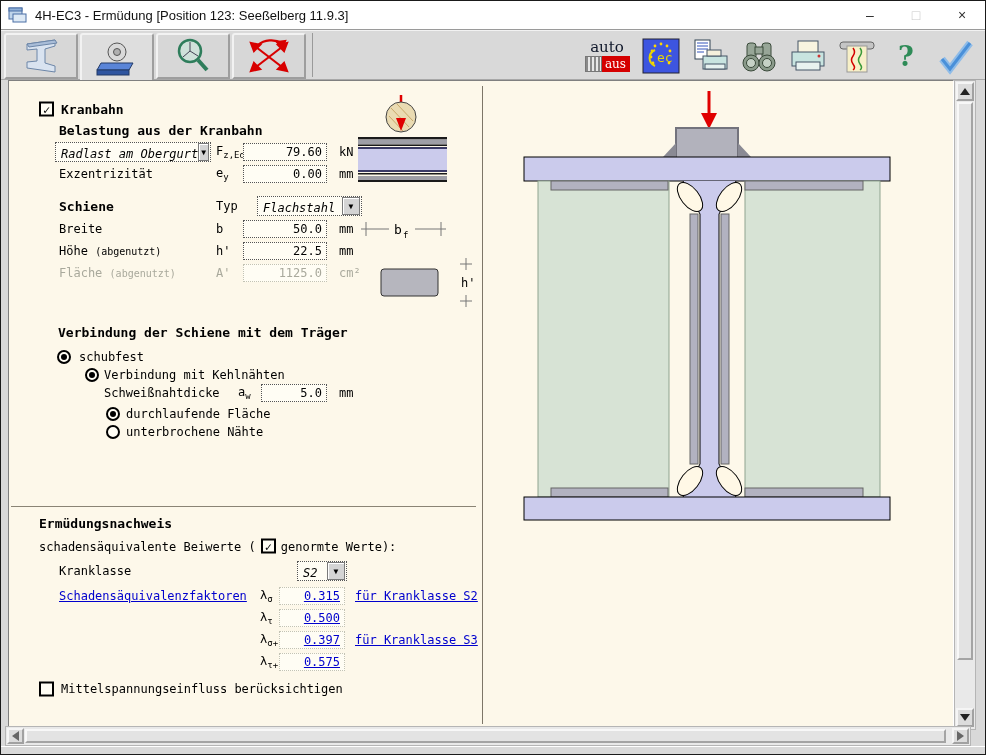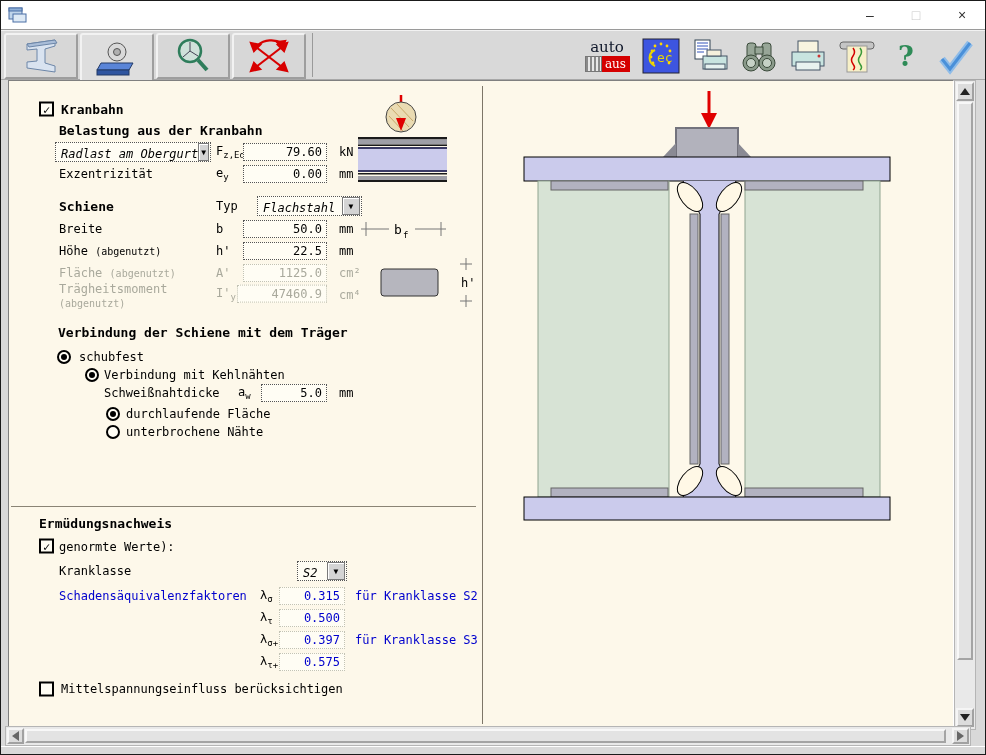--- a/index.html
+++ b/index.html
@@ -70,21 +70,21 @@
     box-sizing:border-box;
   }
   .divider-v { position:absolute; left:473px; top:5px; bottom:5px; width:1px; background:#7d7668; }
   .form-pane { position:absolute; left:0; top:0; width:473px; height:100%; }
   .diagram-pane { position:absolute; left:474px; top:0; right:0; height:100%; }
   
   .row { position:absolute; left:0; width:473px; height:22px; }
   .row > * { position:absolute; top:50%; transform:translateY(-50%); white-space:nowrap; }
   .b { font-weight:bold; font-size:13px; }
   .gray { color:#A9A99C; }
-  .blue { color:#0000CD; }
+  .blue { color:#0000CD;text-decoration:underline; }
   .small { font-size:10px; }
   .sub { font-size:9px; vertical-align:-3px; }
   .field {
     box-sizing:border-box; width:84px; height:18px; line-height:16px;
     border:1px dotted #555; background:#FFFDF4;
     text-align:right; padding:0 4px; font-size:12px;
   }
   .field.dis { border-color:#C3C3B4; color:#A9A99C; }
   .dd {
     box-sizing:border-box; height:20px; border:1px dotted #555;
@@ -154,20 +154,21 @@
 <body>
 
 <div class="window">
 
   <div class="titlebar">
     <svg width="20" height="18" viewBox="0 0 20 18">
       <rect x="1" y="2" width="13" height="11" fill="#BFD4EA" stroke="#4A6FA5"></rect>
       <rect x="1" y="2" width="13" height="3" fill="#8FB0D8" stroke="#4A6FA5"></rect>
       <rect x="5" y="8" width="13" height="8" fill="#DDE9F5" stroke="#4A6FA5"></rect>
     </svg>
+    <span class="title-text">4H-EC3 - Ermüdung [Position 123: Seeßelberg 11.9.3]</span>
     <div class="win-controls">
       <div class="win-btn">–</div>
       <div class="win-btn max">□</div>
       <div class="win-btn">×</div>
     </div>
   </div>
 
   <div class="toolbar">
     <div class="tabs">
       <div class="tab">
@@ -340,29 +341,20 @@
         <span style="left:330px">mm</span>
       </div>
 
       <div class="row" style="top:181px">
         <span class="gray" style="left:50px"><span>Fläche</span> <span class="small">(abgenutzt)</span></span>
         <span class="gray" style="left:207px">A'</span>
         <div class="field dis" style="left:234px">1125.0</div>
         <span class="gray" style="left:330px">cm²</span>
       </div>
 
-      <div class="row" style="top:202px; height:32px">
-        <span class="gray" style="left:50px; transform:translateY(-60%)">
-          <span>Trägheitsmoment</span><br>
-          <span class="small">(abgenutzt)</span>
-        </span>
-        <span class="gray" style="left:207px; transform:translateY(-80%)"><span>I'</span><span class="sub">y</span></span>
-        <div class="field dis" style="left:228px; width:90px; transform:translateY(-80%)">47460.9</div>
-        <span class="gray" style="left:330px; transform:translateY(-80%)">cm⁴</span>
-      </div>
 
       <div class="row" style="top:240px">
         <span class="b" style="left:49px">Verbindung der Schiene mit dem Träger</span>
       </div>
 
       <div class="row" style="top:265px">
         <span class="rb sel" style="left:48px"></span>
         <span style="left:70px">schubfest</span>
       </div>
 
@@ -391,20 +383,21 @@
 
 
       <div class="sep-h" style="top:425px"></div>
 
       <div class="row" style="top:431px">
         <span class="b" style="left:30px">Ermüdungsnachweis</span>
       </div>
 
       <div class="row" style="top:454px">
         <span class="inlineflex" style="left:30px">
+          <span>schadensäquivalente Beiwerte (</span>
           <span class="cb">
               <span>✓</span>
             </span>
           <span>genormte Werte):</span>
         </span>
       </div>
 
       <div class="row" style="top:479px">
         <span style="left:50px">Kranklasse</span>
         <div class="dd" style="left:288px; width:50px">

